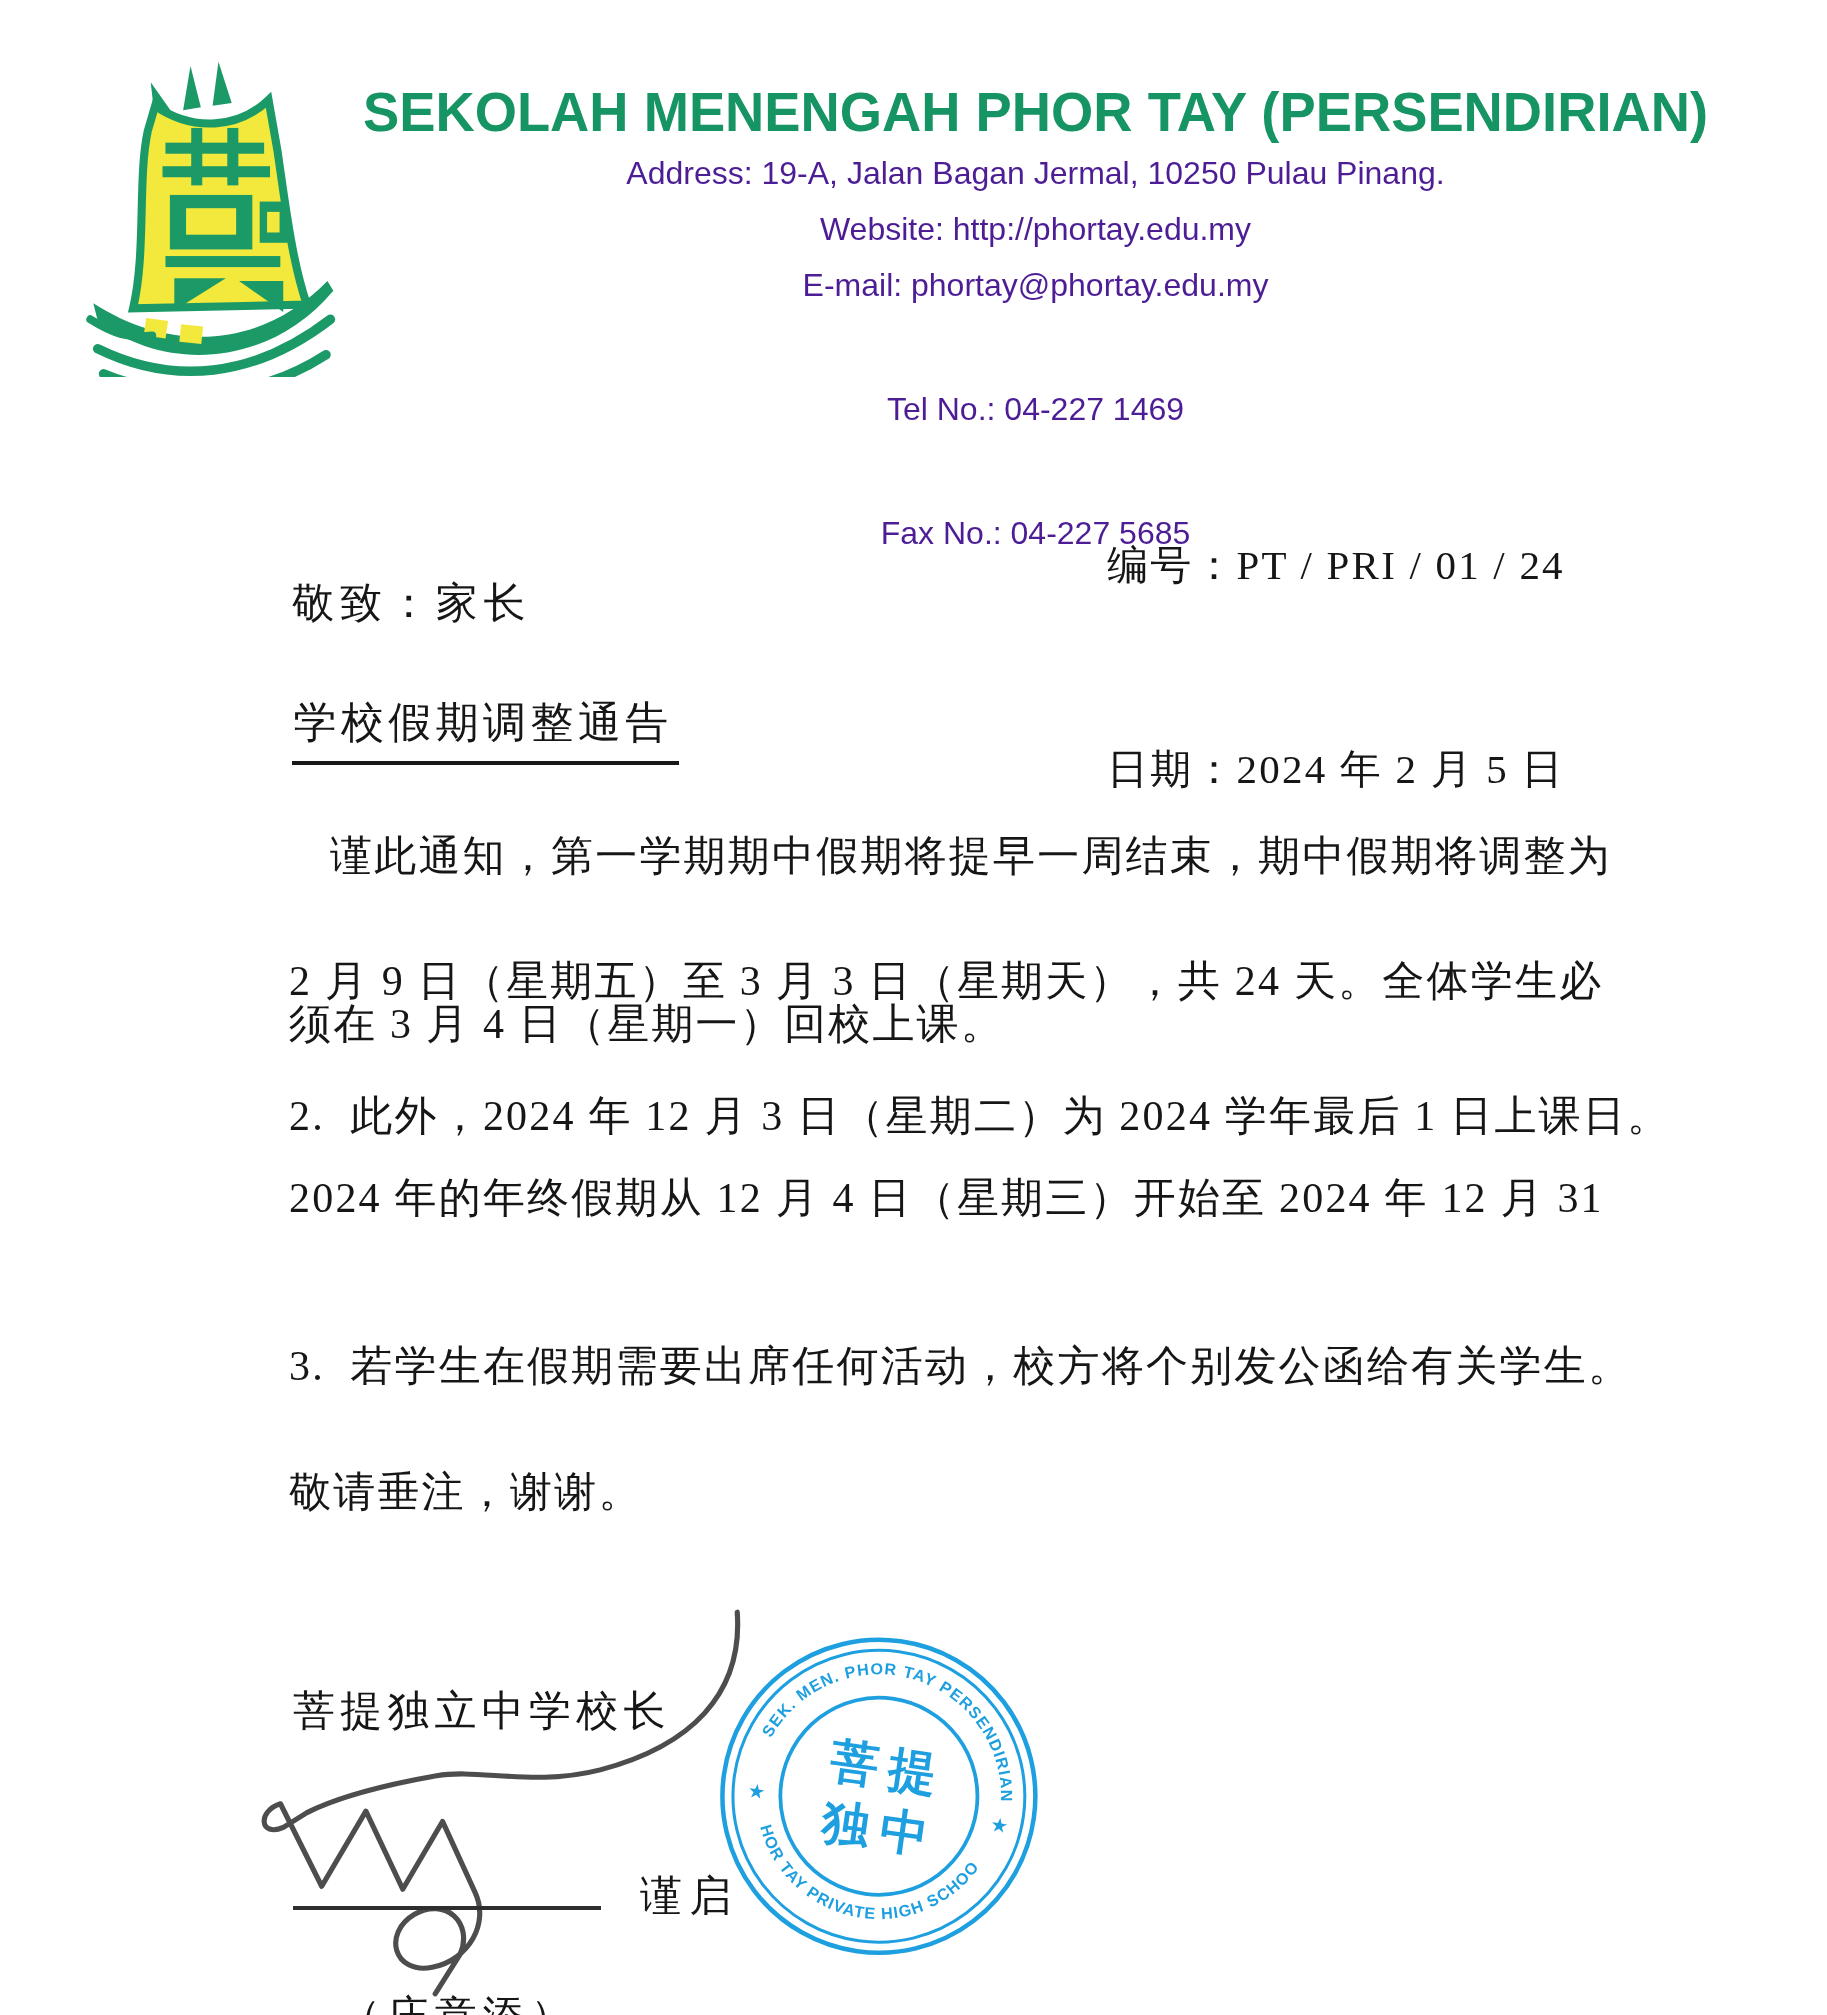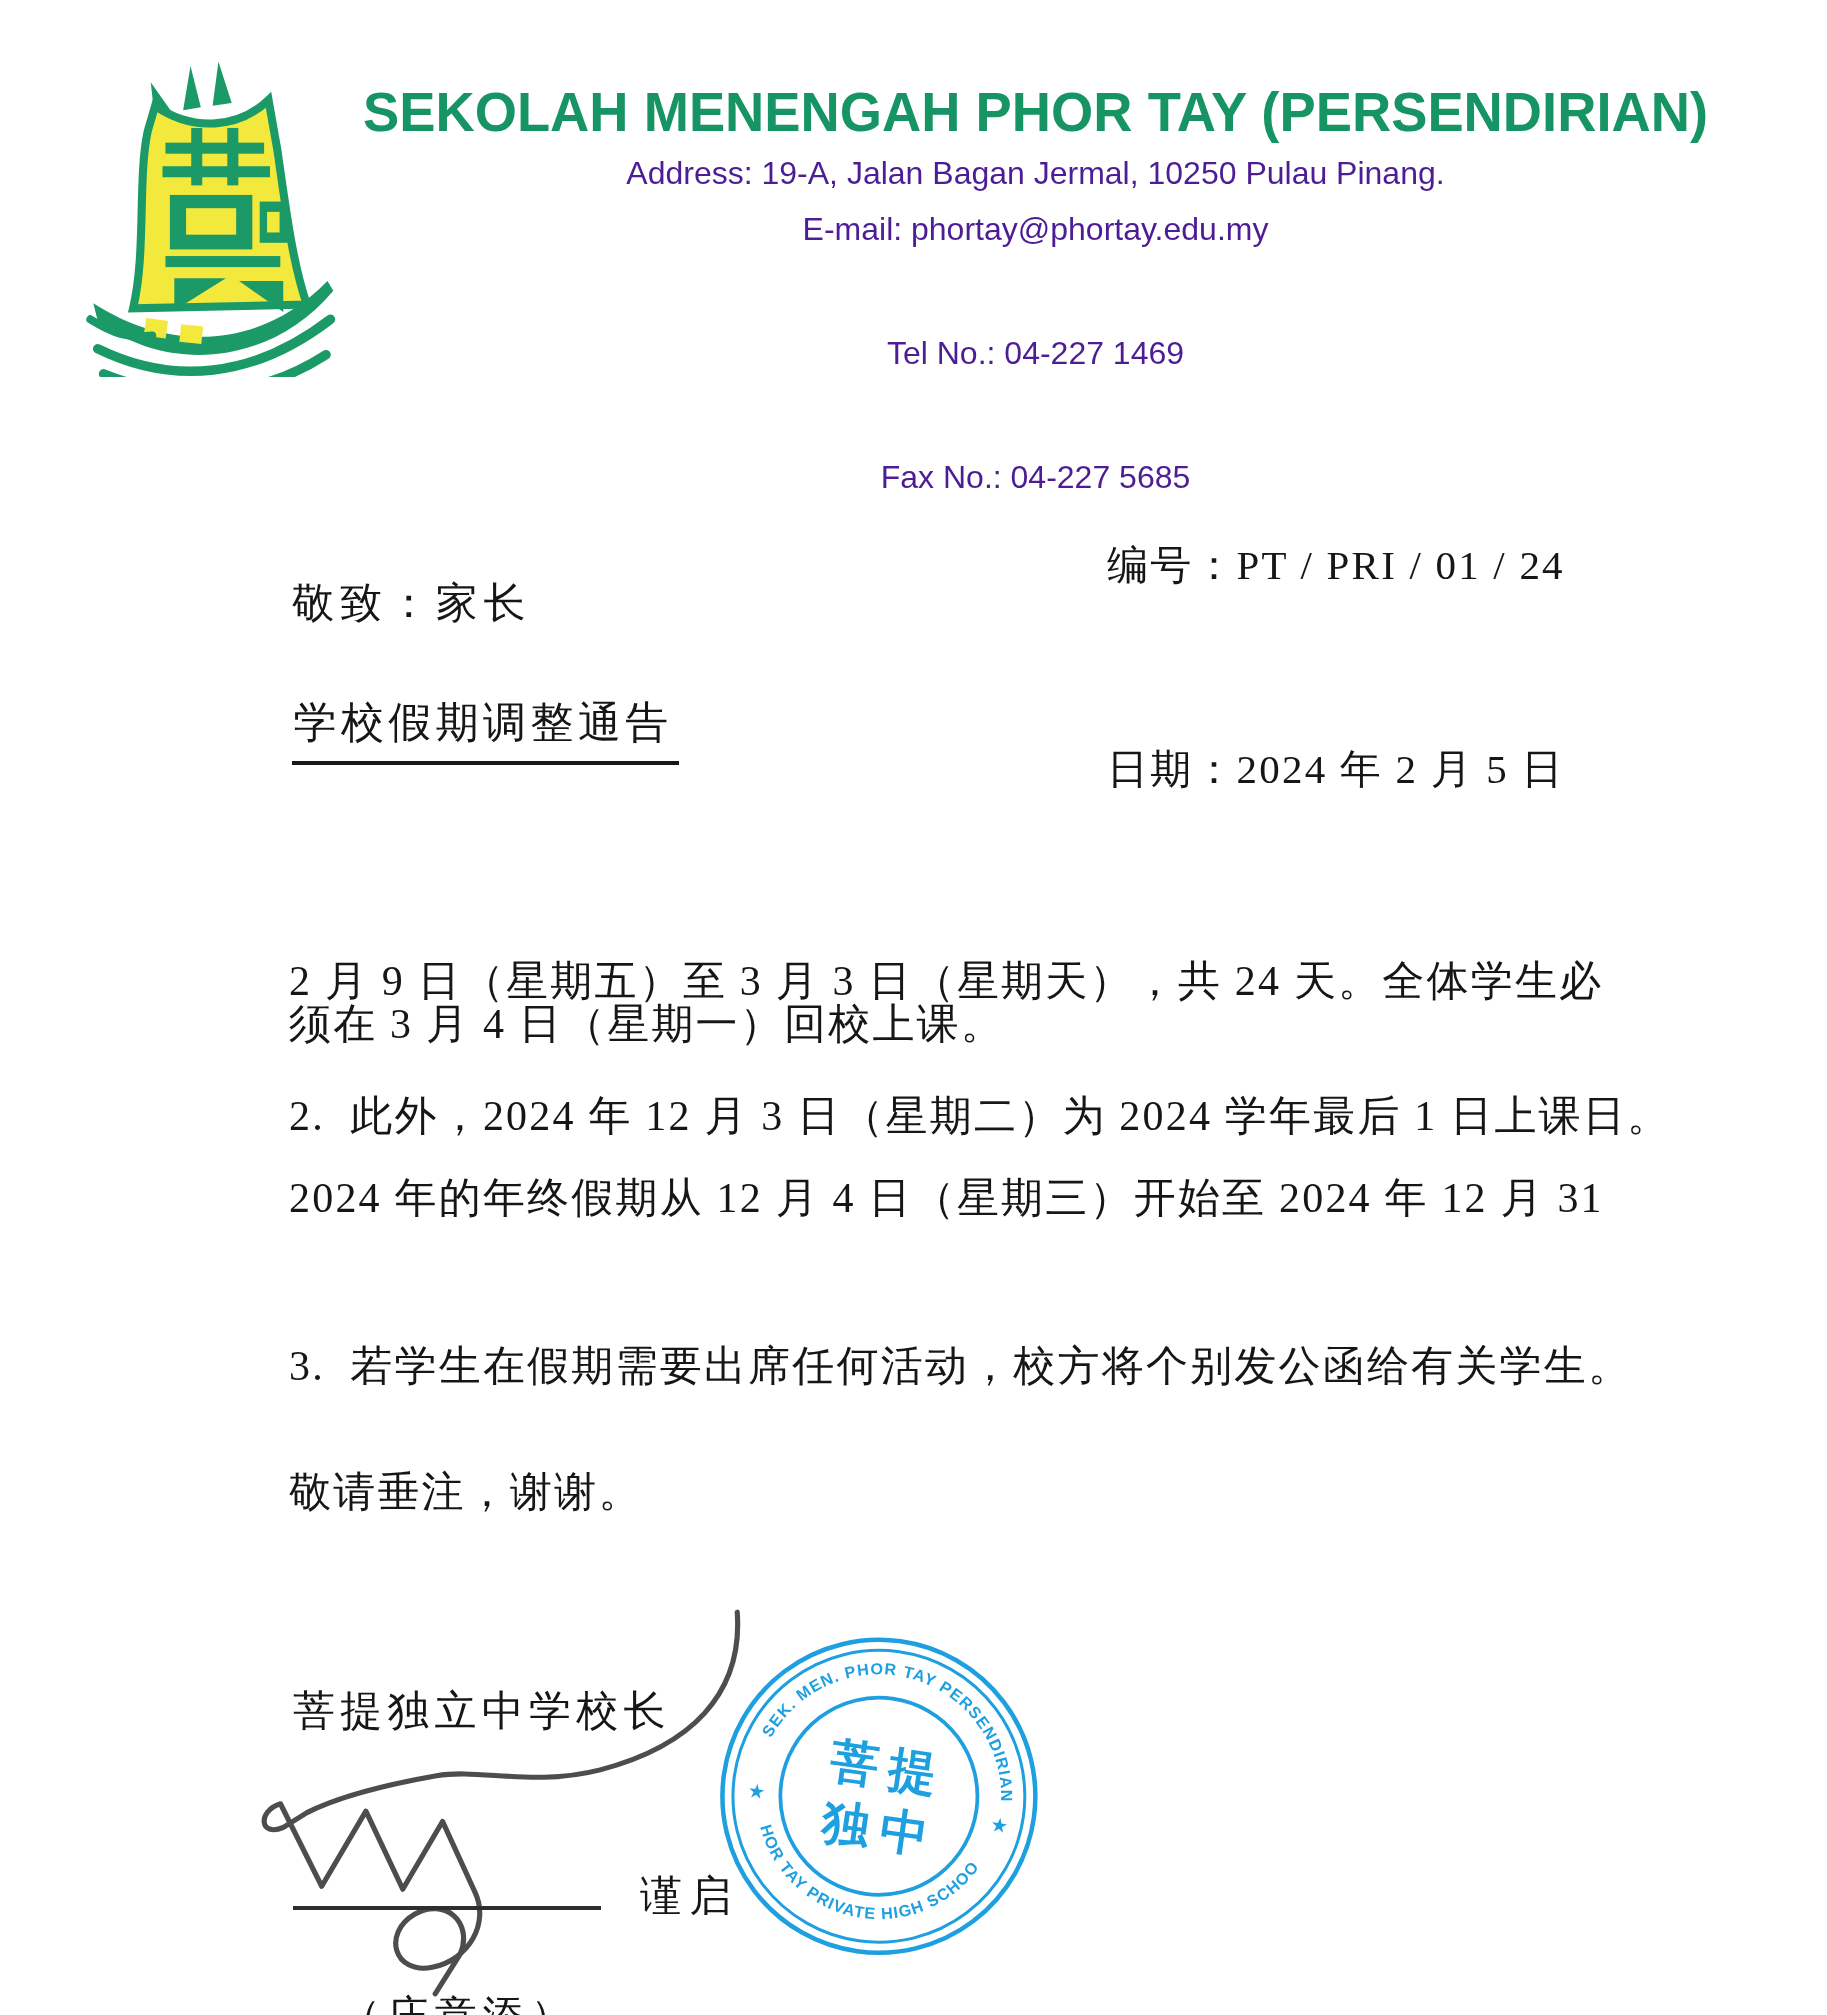--- a/index.html
+++ b/index.html
@@ -92,36 +92,38 @@
         <path d="M 20,392 C 122,442 232,432 336,352" stroke="#1b9a67" stroke-width="13" stroke-linecap="round"></path>
         <path d="M 28,426 C 132,468 240,458 330,400" stroke="#1b9a67" stroke-width="13" stroke-linecap="round"></path>
       </g>
     </svg>
   </div>
 
   <div class="header-center">
     <div class="en-title">SEKOLAH MENENGAH PHOR TAY (PERSENDIRIAN)</div>
     <div class="addr-line">
       <span>Address: 19-A, Jalan Bagan Jermal, 10250 Pulau Pinang.</span>
+      <span>Website: http://phortay.edu.my</span>
     </div>
     <div class="contact-line">
       <span>E-mail: phortay@phortay.edu.my</span>
       <span>Tel No.: 04-227 1469</span>
       <span>Fax No.: 04-227 5685</span>
     </div>
   </div>
 
   <div class="meta">
     <div>编号：PT / PRI / 01 / 24</div>
     <div>日期：2024 年 2 月 5 日</div>
   </div>
 
   <div class="tline salutation">敬致：家长</div>
   <div class="tline subject">学校假期调整通告</div>
 
+  <div class="tline p1l1">谨此通知，第一学期期中假期将提早一周结束，期中假期将调整为</div>
   <div class="tline p1l2">2 月 9 日（星期五）至 3 月 3 日（星期天），共 24 天。全体学生必</div>
   <div class="tline p1l3">须在 3 月 4 日（星期一）回校上课。</div>
 
   <div class="tline p2l1">2.  此外，2024 年 12 月 3 日（星期二）为 2024 学年最后 1 日上课日。</div>
   <div class="tline p2l2">2024 年的年终假期从 12 月 4 日（星期三）开始至 2024 年 12 月 31</div>
 
   <div class="tline p3">3.  若学生在假期需要出席任何活动，校方将个别发公函给有关学生。</div>
   <div class="tline closing">敬请垂注，谢谢。</div>
 
   <div class="tline sig-title">菩提独立中学校长</div>

